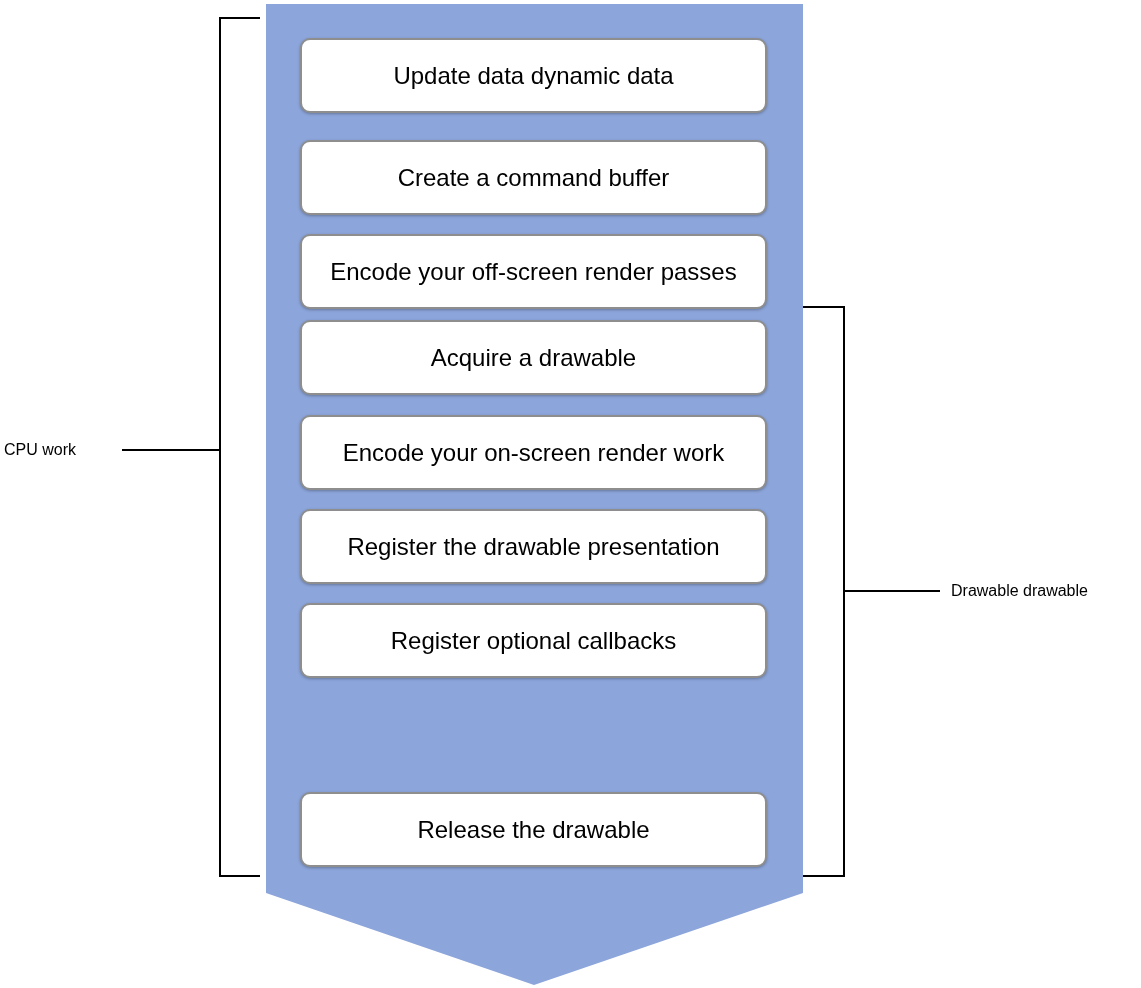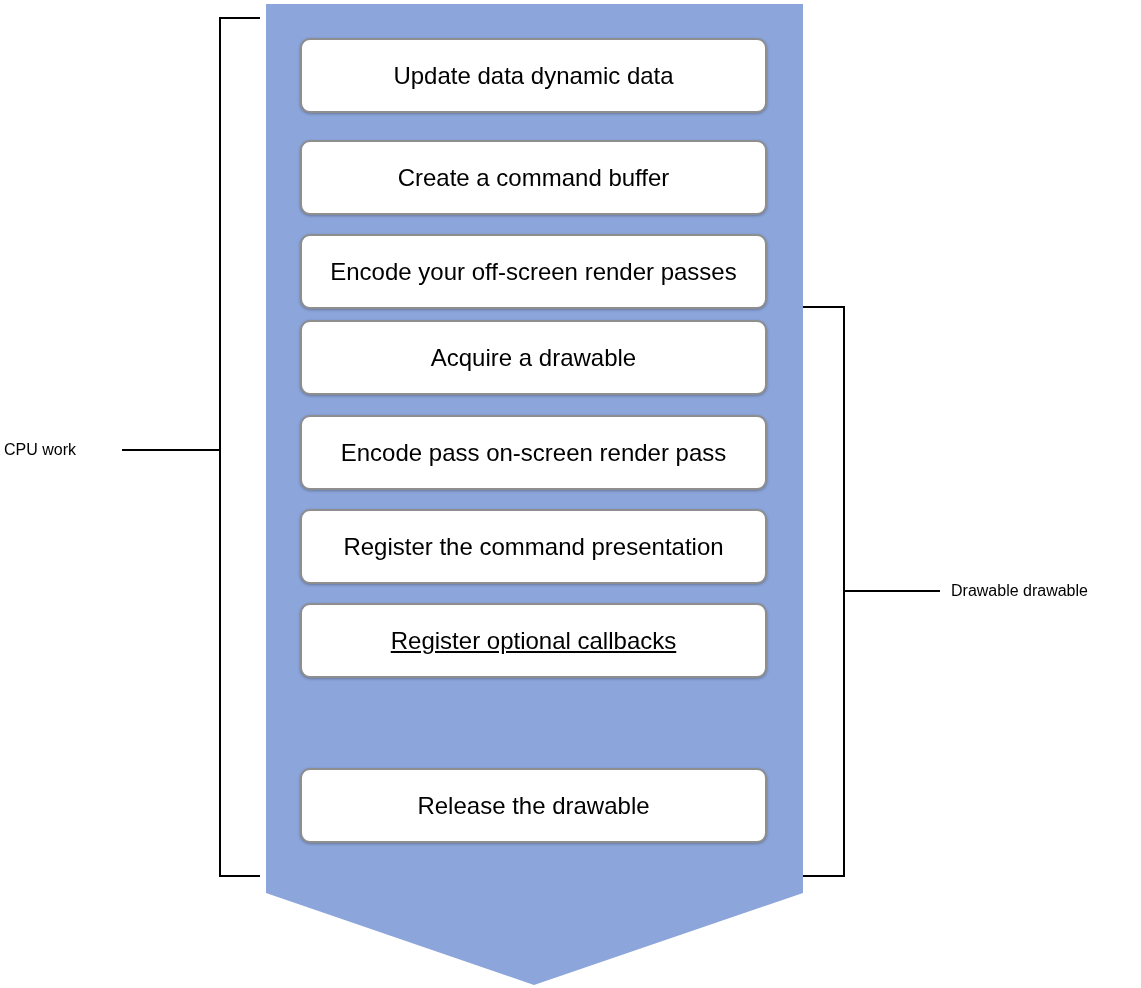--- a/index.html
+++ b/index.html
@@ -44,23 +44,23 @@
     font-size: 24px;
     color: var(--text-color);
     white-space: nowrap;
   }
   .step-1 { top: 38px; }
   .step-2 { top: 140px; }
   .step-3 { top: 226px; margin-top: 8px; }
   .step-4 { top: 320px; }
   .step-5 { top: 415px; }
   .step-6 { top: 509px; }
-  .step-7 { top: 603px; text-decoration: underline; }
+  .step-7 { top: 603px; }
   .step-8 { top: 697px; }
-  .step-9 { top: 768px; text-align: right; }
+  .step-9 { top: 792px; text-align: right; }
 
   .bracket-left {
     position: absolute;
     left: 219px;
     top: 17px;
     width: 41px;
     height: 860px;
     border-top: 2px solid var(--line-color);
     border-left: 2px solid var(--line-color);
     border-bottom: 2px solid var(--line-color);
@@ -120,18 +120,18 @@
   <div class="side-label label-cpu">CPU work</div>
 
   <div class="bracket-right"></div>
   <div class="connector connector-drawable"></div>
   <div class="side-label label-drawable">Drawable drawable</div>
 
   <div class="step-box step-1">Update data dynamic data</div>
   <div class="step-box step-2">Create a command buffer</div>
   <div class="step-box step-3">Encode your off-screen render passes</div>
   <div class="step-box step-4">Acquire a drawable</div>
-  <div class="step-box step-5">Encode pass on-screen render pass</div>
-  <div class="step-box step-6">Register the command presentation</div>
+  <div class="step-box step-5">Encode your on-screen render work</div>
+  <div class="step-box step-6">Register the drawable presentation</div>
   <div class="step-box step-7">Register optional callbacks</div>
   <div class="step-box step-9">Release the drawable</div>
 
 </div>
 
 </body></html>

